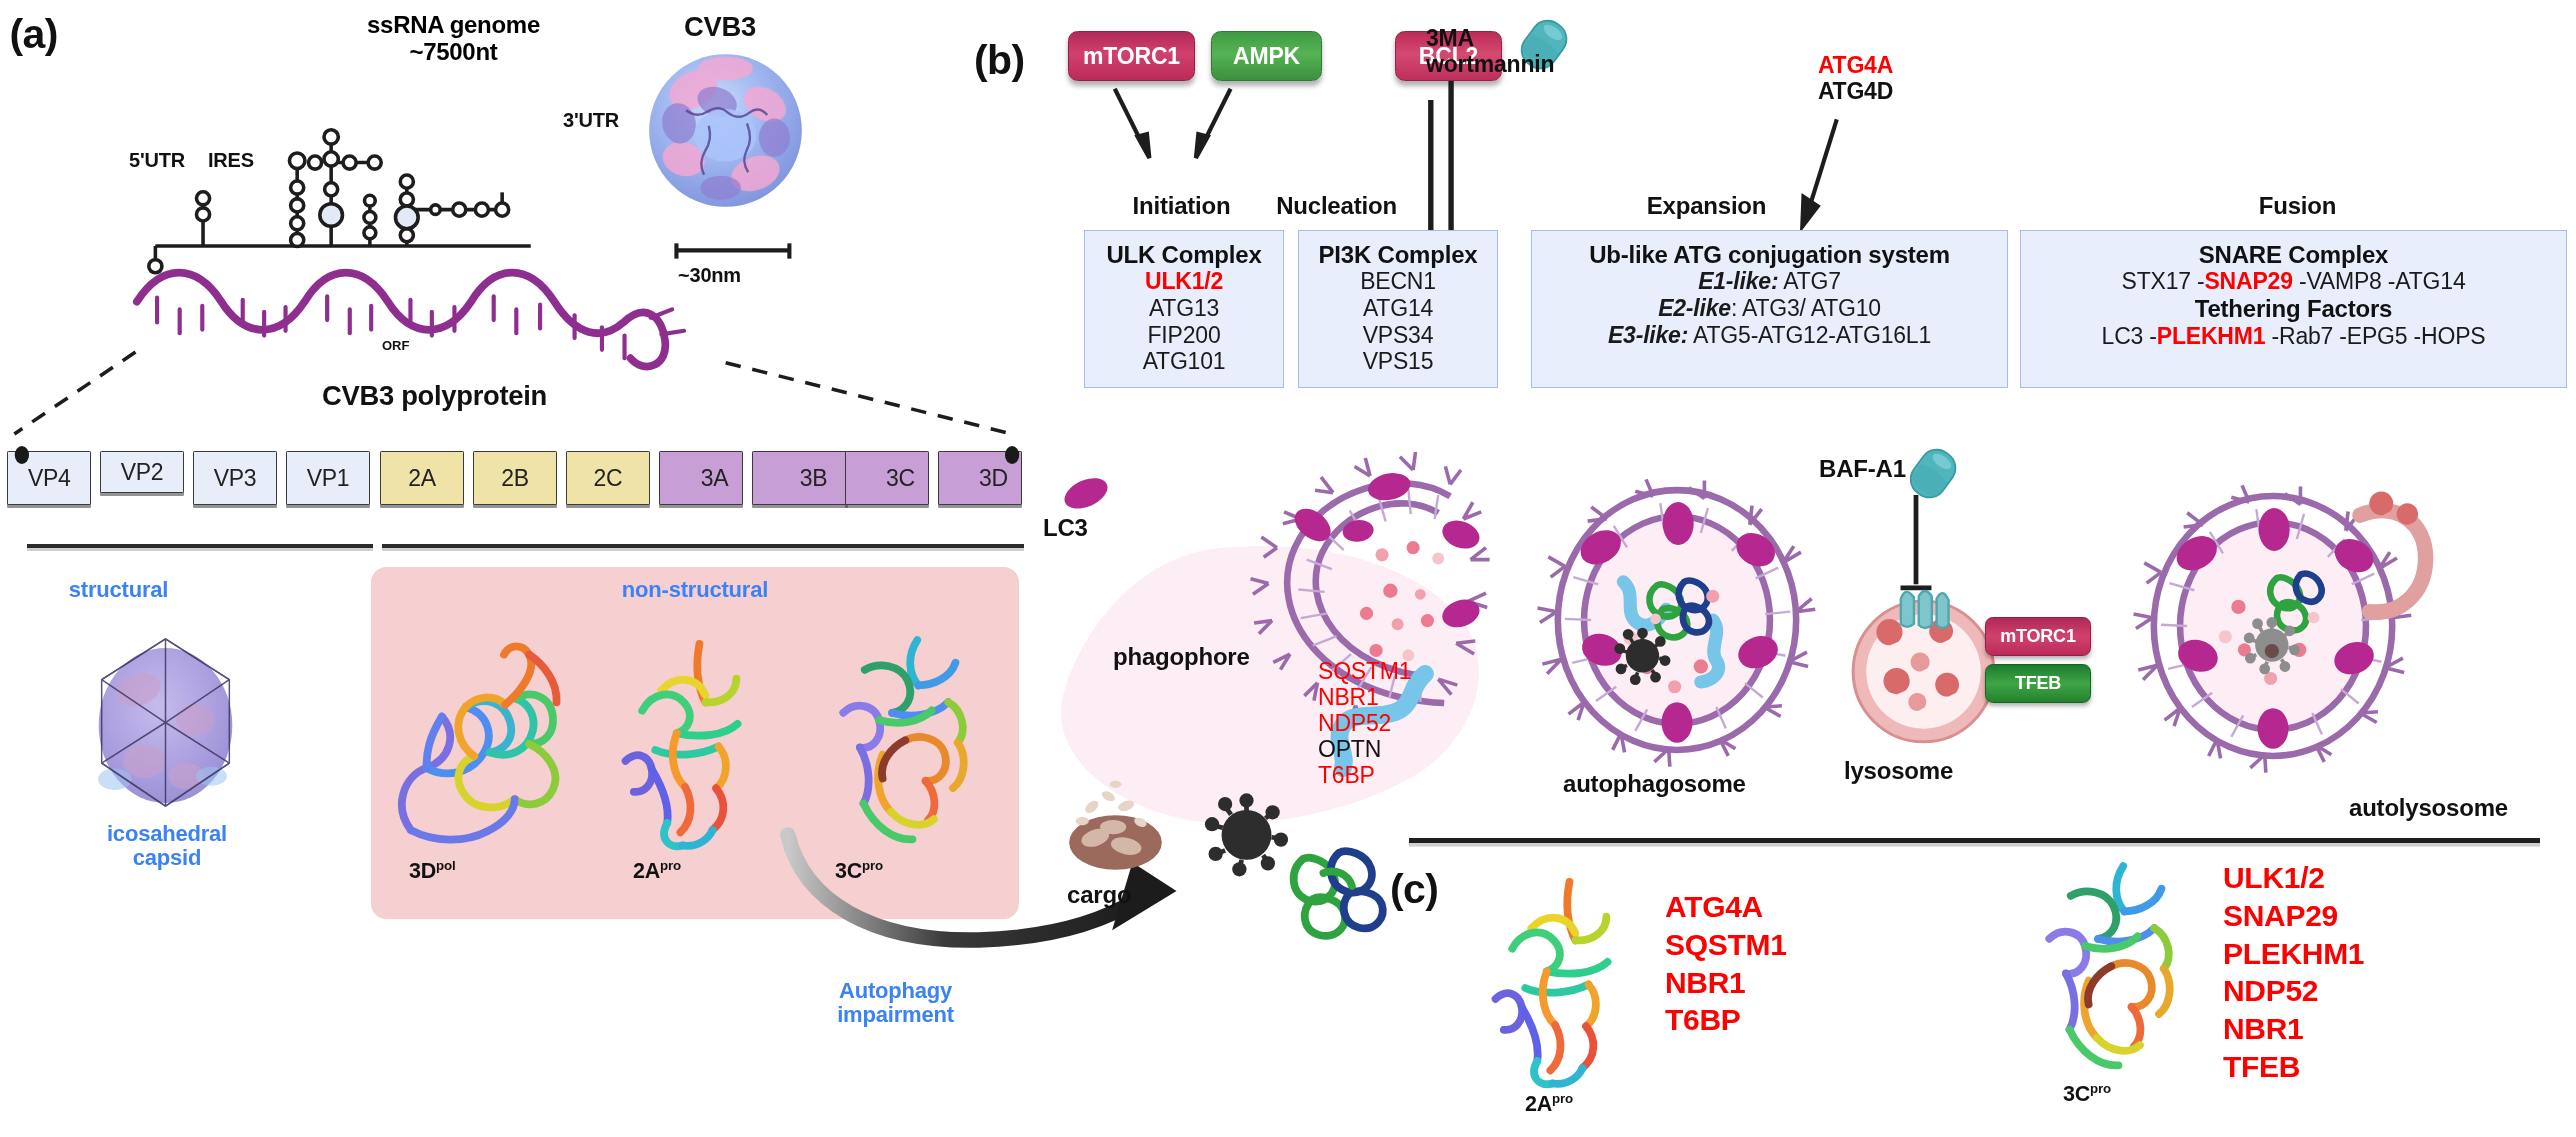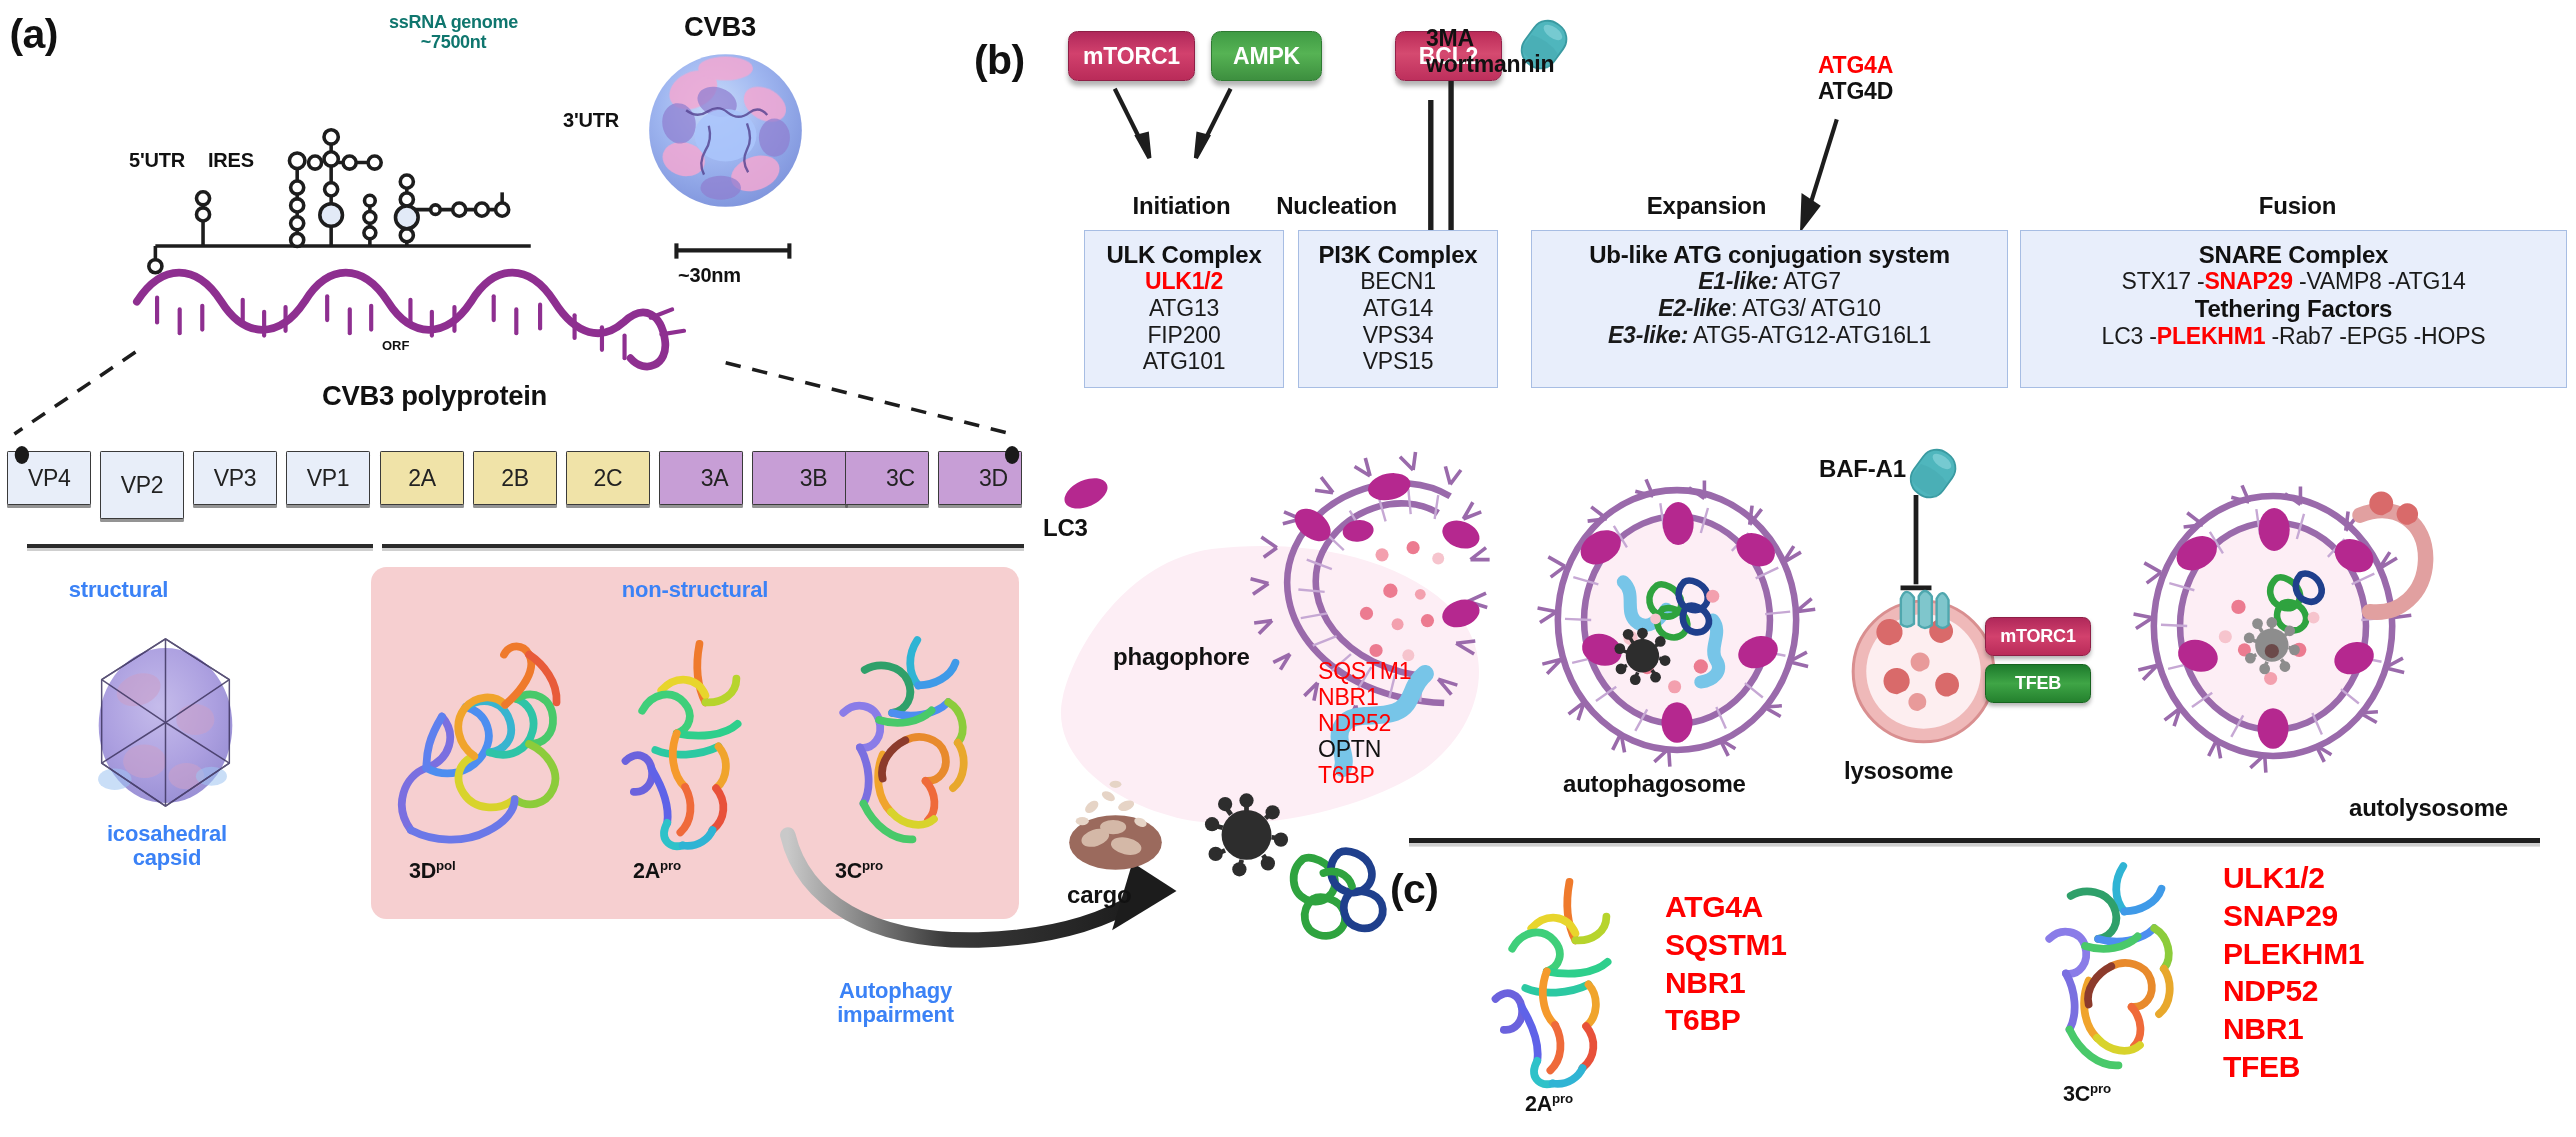--- a/index.html
+++ b/index.html
@@ -22,23 +22,23 @@
   .abs { position: absolute; }
   .panel-letter {
     font-size: 41px;
     font-weight: 700;
     color: #111;
     letter-spacing: -0.6px;
   }
 
   
   .ssrna-label {
-    color: #0f766e;
-    font-weight: 700;
-    font-size: 18px;
+    color: #000000;
+    font-weight: 700;
+    font-size: 24px;
     text-align: center;
     line-height: 1.12;
     letter-spacing: -0.3px;
   }
   .small-lbl {
     font-size: 20px;
     font-weight: 700;
     color: #111;
     letter-spacing: -0.2px;
   }
@@ -354,21 +354,21 @@
       <line x1="224" y1="0" x2="20" y2="138"></line>
       <line x1="1218" y1="18" x2="1700" y2="138"></line>
     </g>
   </svg>
 
   <div class="abs poly-title" style="left:322px; top:380px;">CVB3 polyprotein</div>
 
   <div class="abs gene-box gene-struct" style="left:7.2px;  top:451px; width:84px; height:54px;">
       <span>VP4</span>
     </div>
-  <div class="abs gene-box gene-struct" style="left:100px; top:451px; width:84px; height:68px;">
+  <div class="abs gene-box gene-struct" style="left:100px; top:451px; width:84px; height:42px;">
       <span>VP2</span>
     </div>
   <div class="abs gene-box gene-struct" style="left:193px; top:451px; width:84px; height:54px;">
       <span>VP3</span>
     </div>
   <div class="abs gene-box gene-struct" style="left:286px; top:451px; width:84px; height:54px;">
       <span>VP1</span>
     </div>
   <div class="abs gene-box gene-yellow" style="left:380px; top:451px; width:84px; height:54px;">
       <span>2A</span>

